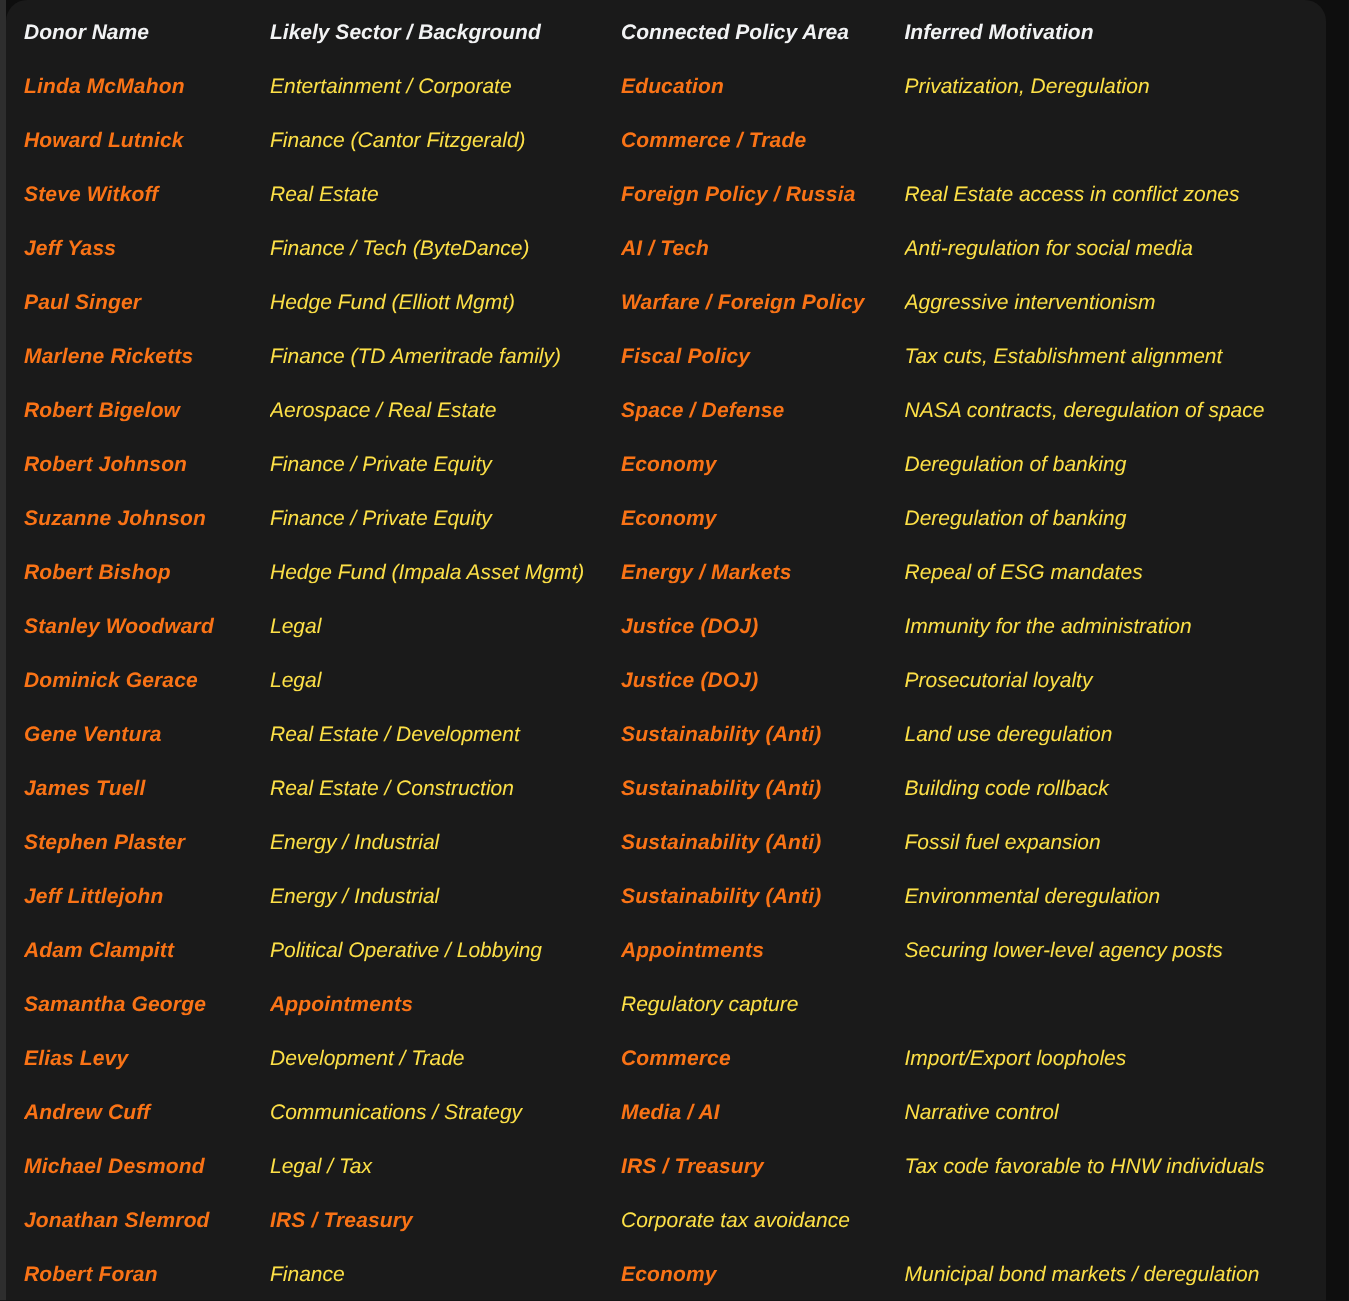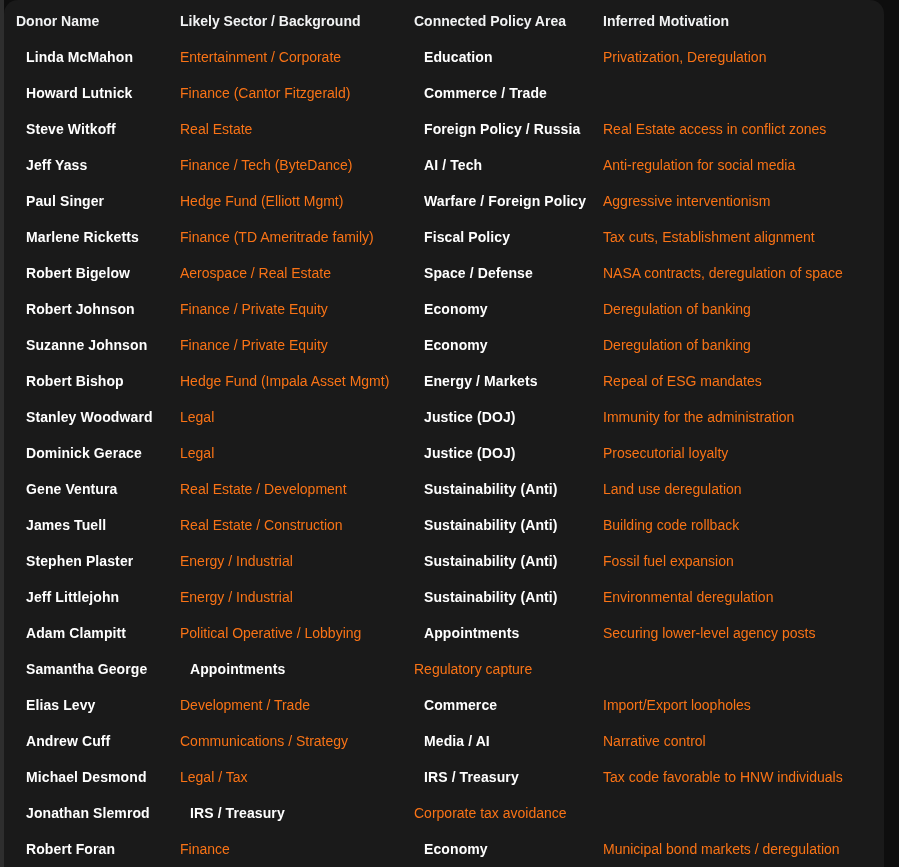--- a/index.html
+++ b/index.html
@@ -4,21 +4,21 @@
 <style>
   * { margin: 0; padding: 0; box-sizing: border-box; }
   html, body {
     width: 899px; height: 867px;
     background: #0e0e0e;
     font-family: "Liberation Sans", sans-serif;
     overflow: hidden;
   }
   .page {
     position: relative;
-    width: 899px; height: 867px;
+    width: 899px; height: 867px; font-style: italic;
   }
   .left-strip {
     position: absolute;
     left: 0; top: 0;
     width: 4px; height: 100%;
     background: #2e2e2e;
   }
   .card {
     position: absolute;
     left: 4px; top: 0;
@@ -34,27 +34,26 @@
     align-items: center;
   }
   .cell {
     font-size: 14px;
     white-space: nowrap;
     overflow: hidden;
     padding-right: 8px;
   }
   .cell.bold {
     font-weight: bold;
-    color: #ffffff;
+    color: #f97316;
     letter-spacing: 0.1px;
-    margin-left: 10px;
   }
   .cell.regular {
     font-weight: normal;
-    color: #f97316;
+    color: #fde047;
   }
   .header .cell {
     font-weight: bold;
     color: #f2f3f4;
   }
 </style>
 </head>
 <body>
 
 <div class="page">

